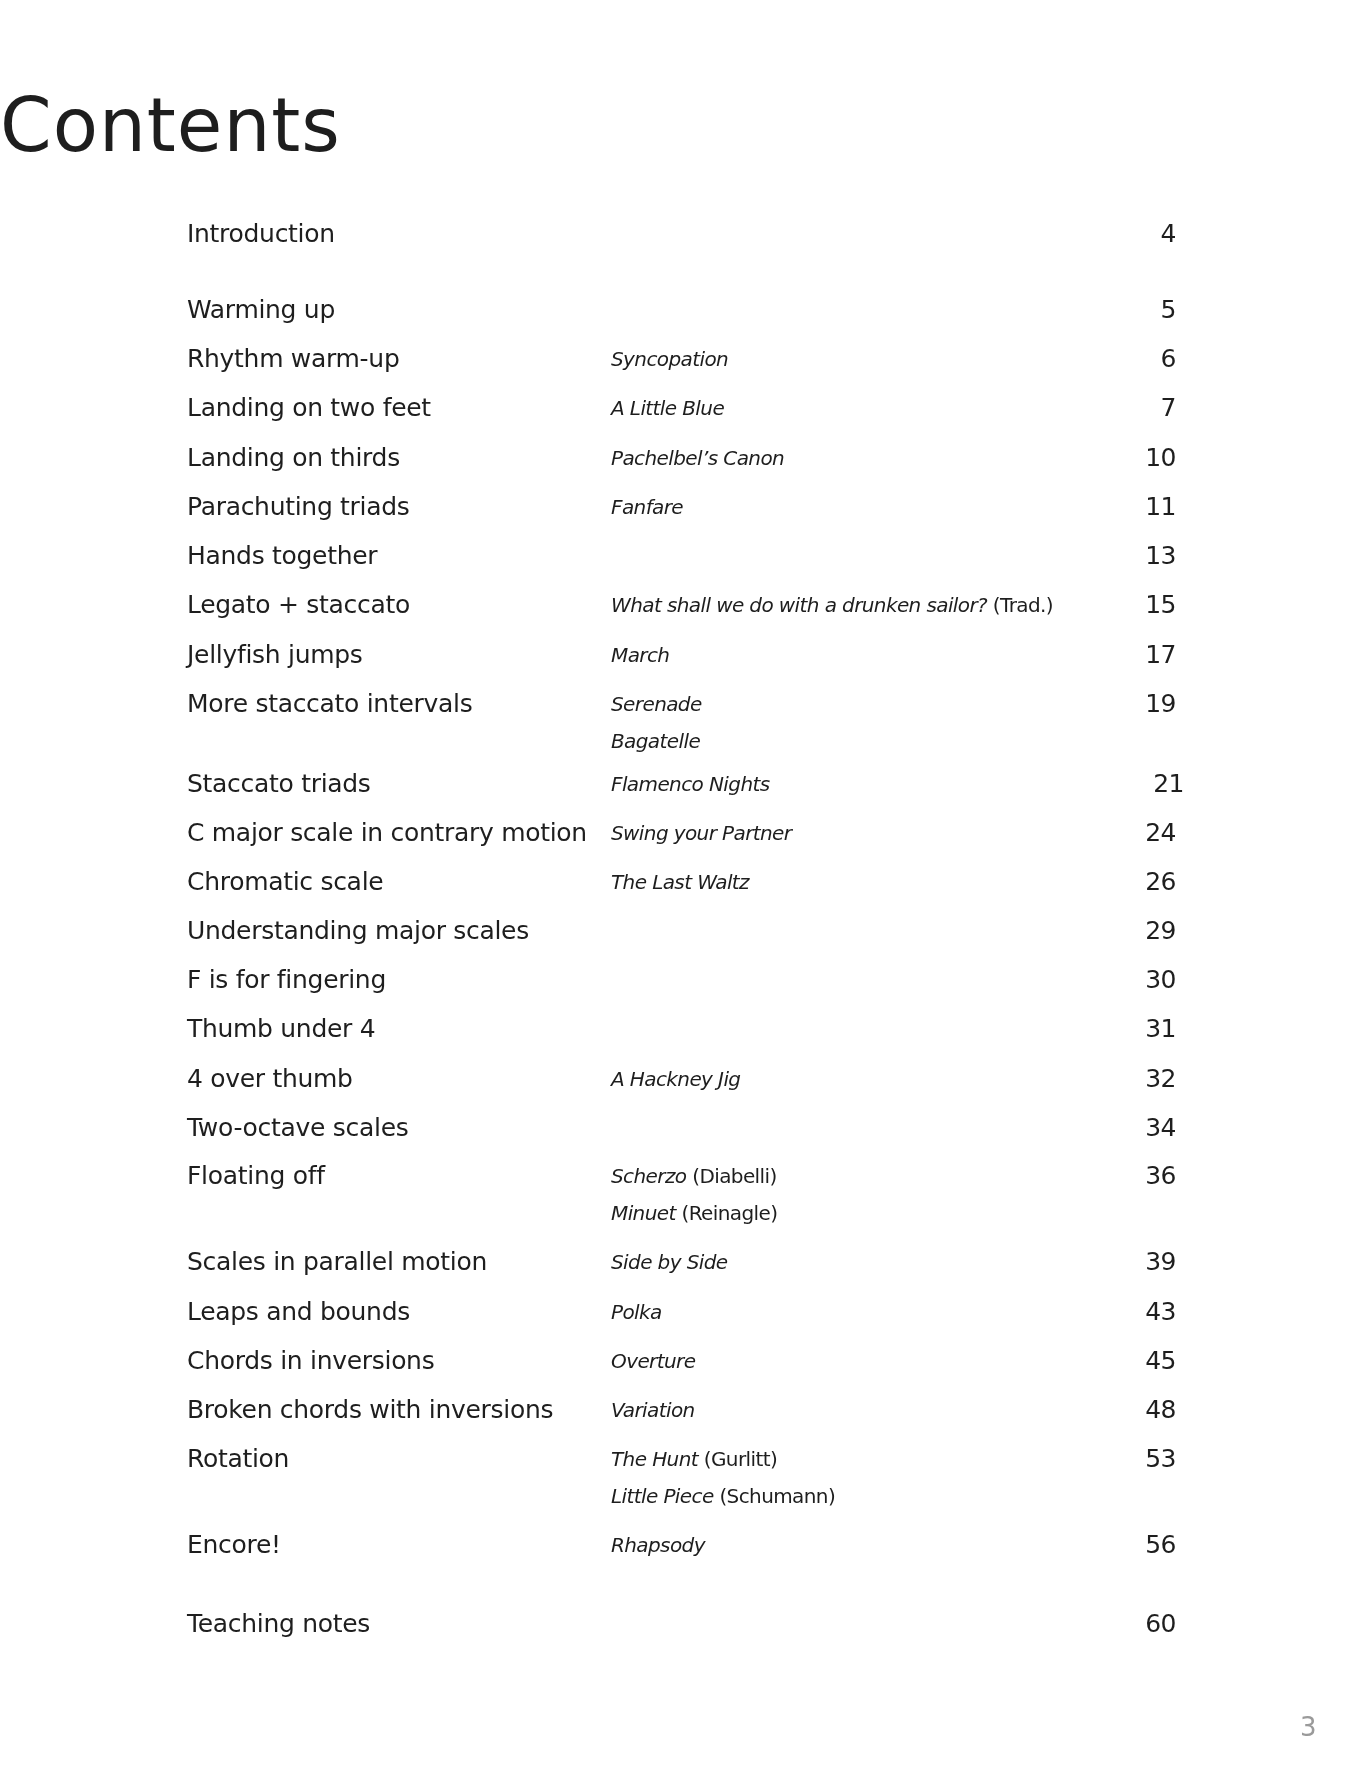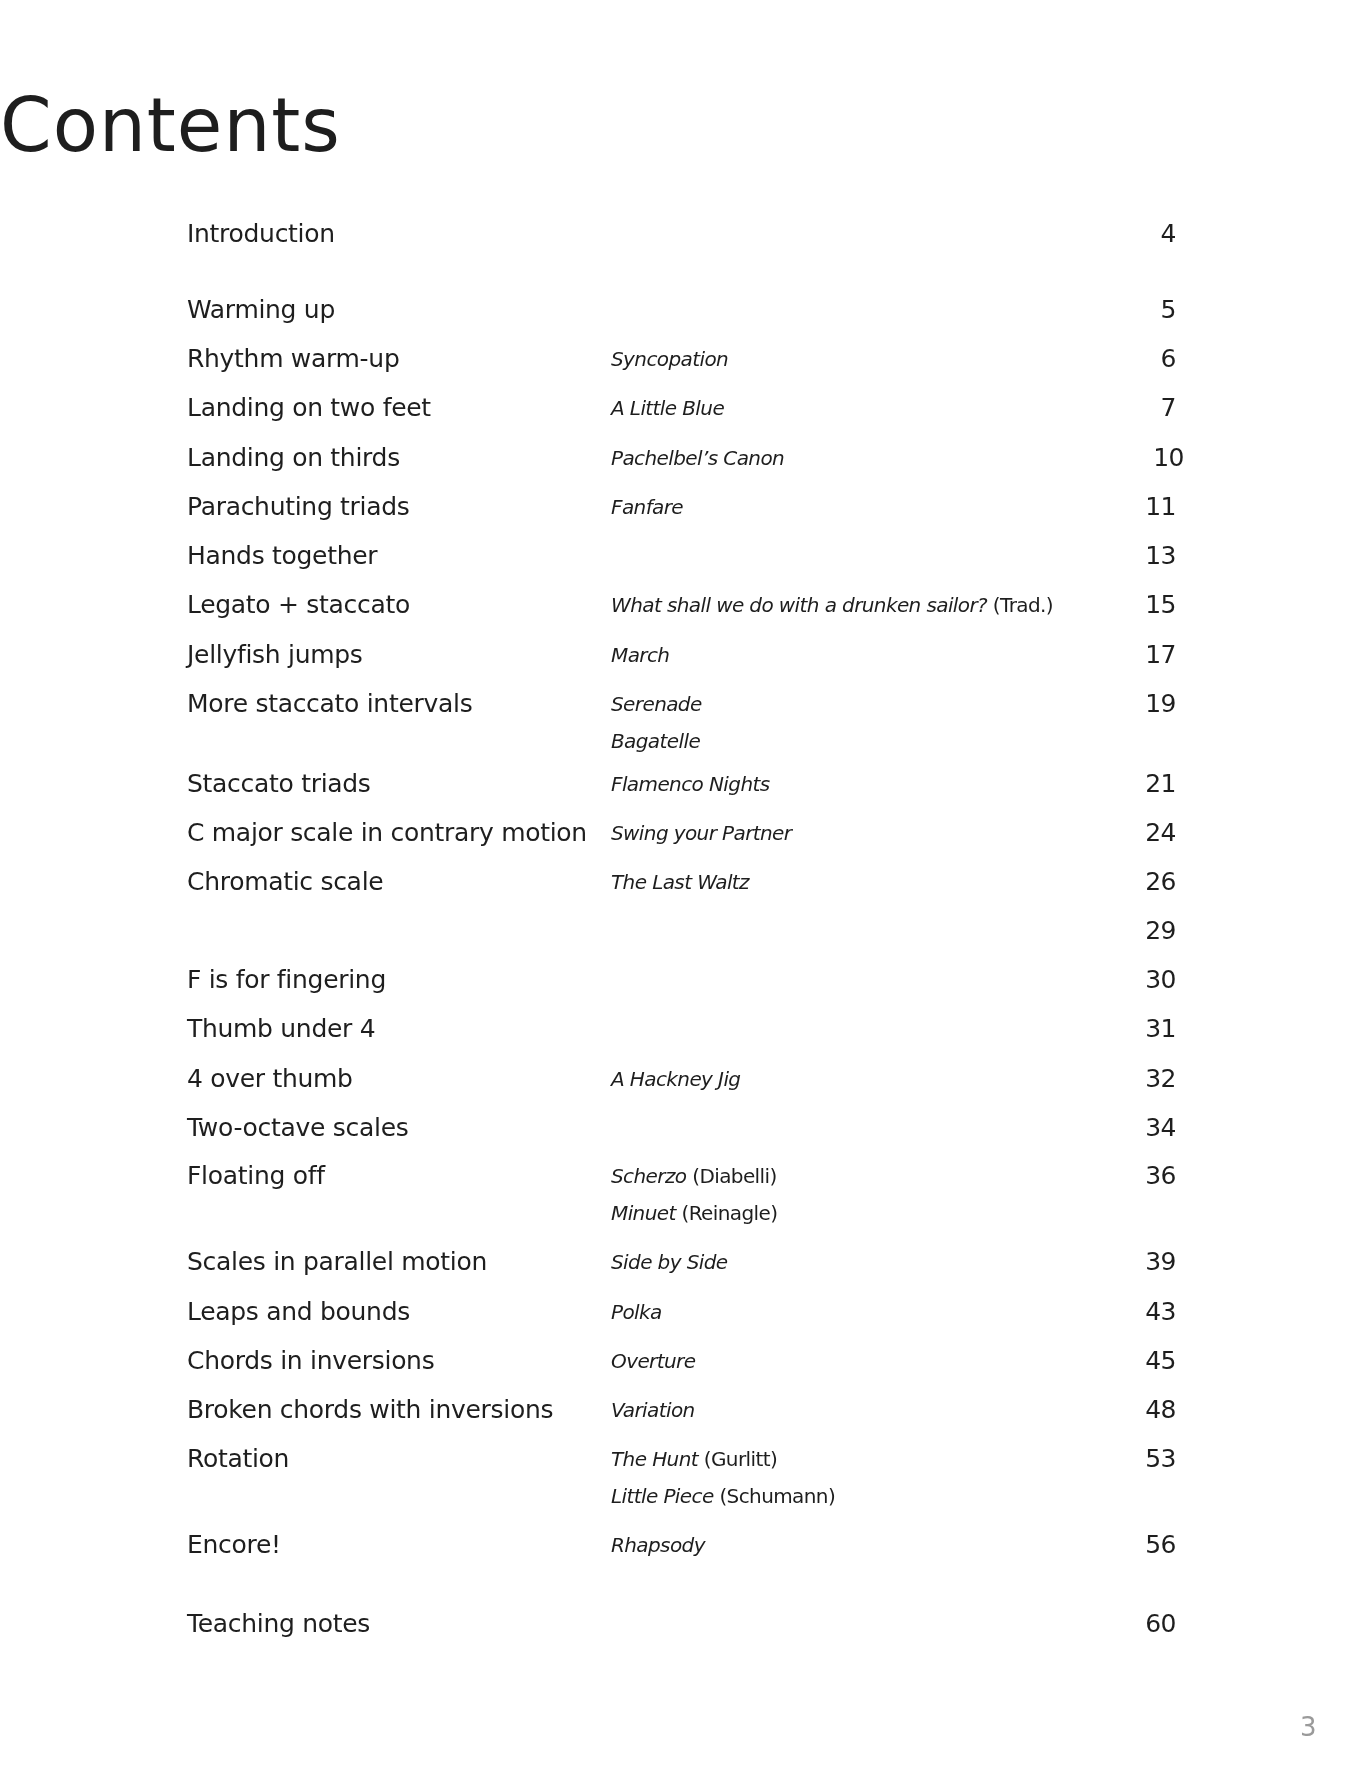--- a/index.html
+++ b/index.html
@@ -42,21 +42,21 @@
       </span>
       <span class="page">6</span>
     </div>
     <div class="row" style="top: 392px;">
       <span class="topic">Landing on two feet</span>
       <span class="pieces">
         <span class="piece-line"><span class="piece-title">A Little Blue</span></span>
       </span>
       <span class="page">7</span>
     </div>
-    <div class="row" style="top: 442px; padding-left: 8px;">
+    <div class="row" style="top: 442px;">
       <span class="topic">Landing on thirds</span>
       <span class="pieces">
         <span class="piece-line"><span class="piece-title">Pachelbel’s Canon</span></span>
       </span>
       <span class="page">10</span>
     </div>
     <div class="row" style="top: 491px;">
       <span class="topic">Parachuting triads</span>
       <span class="pieces">
         <span class="piece-line"><span class="piece-title">Fanfare</span></span>
@@ -82,21 +82,21 @@
       <span class="page">17</span>
     </div>
     <div class="row" style="top: 688px;">
       <span class="topic">More staccato intervals</span>
       <span class="pieces">
         <span class="piece-line"><span class="piece-title">Serenade</span></span>
         <span class="piece-line"><span class="piece-title">Bagatelle</span></span>
       </span>
       <span class="page">19</span>
     </div>
-    <div class="row" style="top: 768px;">
+    <div class="row" style="top: 768px; padding-left: 8px;">
       <span class="topic">Staccato triads</span>
       <span class="pieces">
         <span class="piece-line"><span class="piece-title">Flamenco Nights</span></span>
       </span>
       <span class="page">21</span>
     </div>
     <div class="row" style="top: 817px;">
       <span class="topic">C major scale in contrary motion</span>
       <span class="pieces">
         <span class="piece-line"><span class="piece-title">Swing your Partner</span></span>
@@ -104,20 +104,21 @@
       <span class="page">24</span>
     </div>
     <div class="row" style="top: 866px;">
       <span class="topic">Chromatic scale</span>
       <span class="pieces">
         <span class="piece-line"><span class="piece-title">The Last Waltz</span></span>
       </span>
       <span class="page">26</span>
     </div>
     <div class="row" style="top: 915px;">
+      <span class="topic">Understanding major scales</span>
       <span class="page">29</span>
     </div>
     <div class="row" style="top: 964px;">
       <span class="topic">F is for fingering</span>
       <span class="page">30</span>
     </div>
     <div class="row" style="top: 1013px;">
       <span class="topic">Thumb under 4</span>
       <span class="page">31</span>
     </div>

